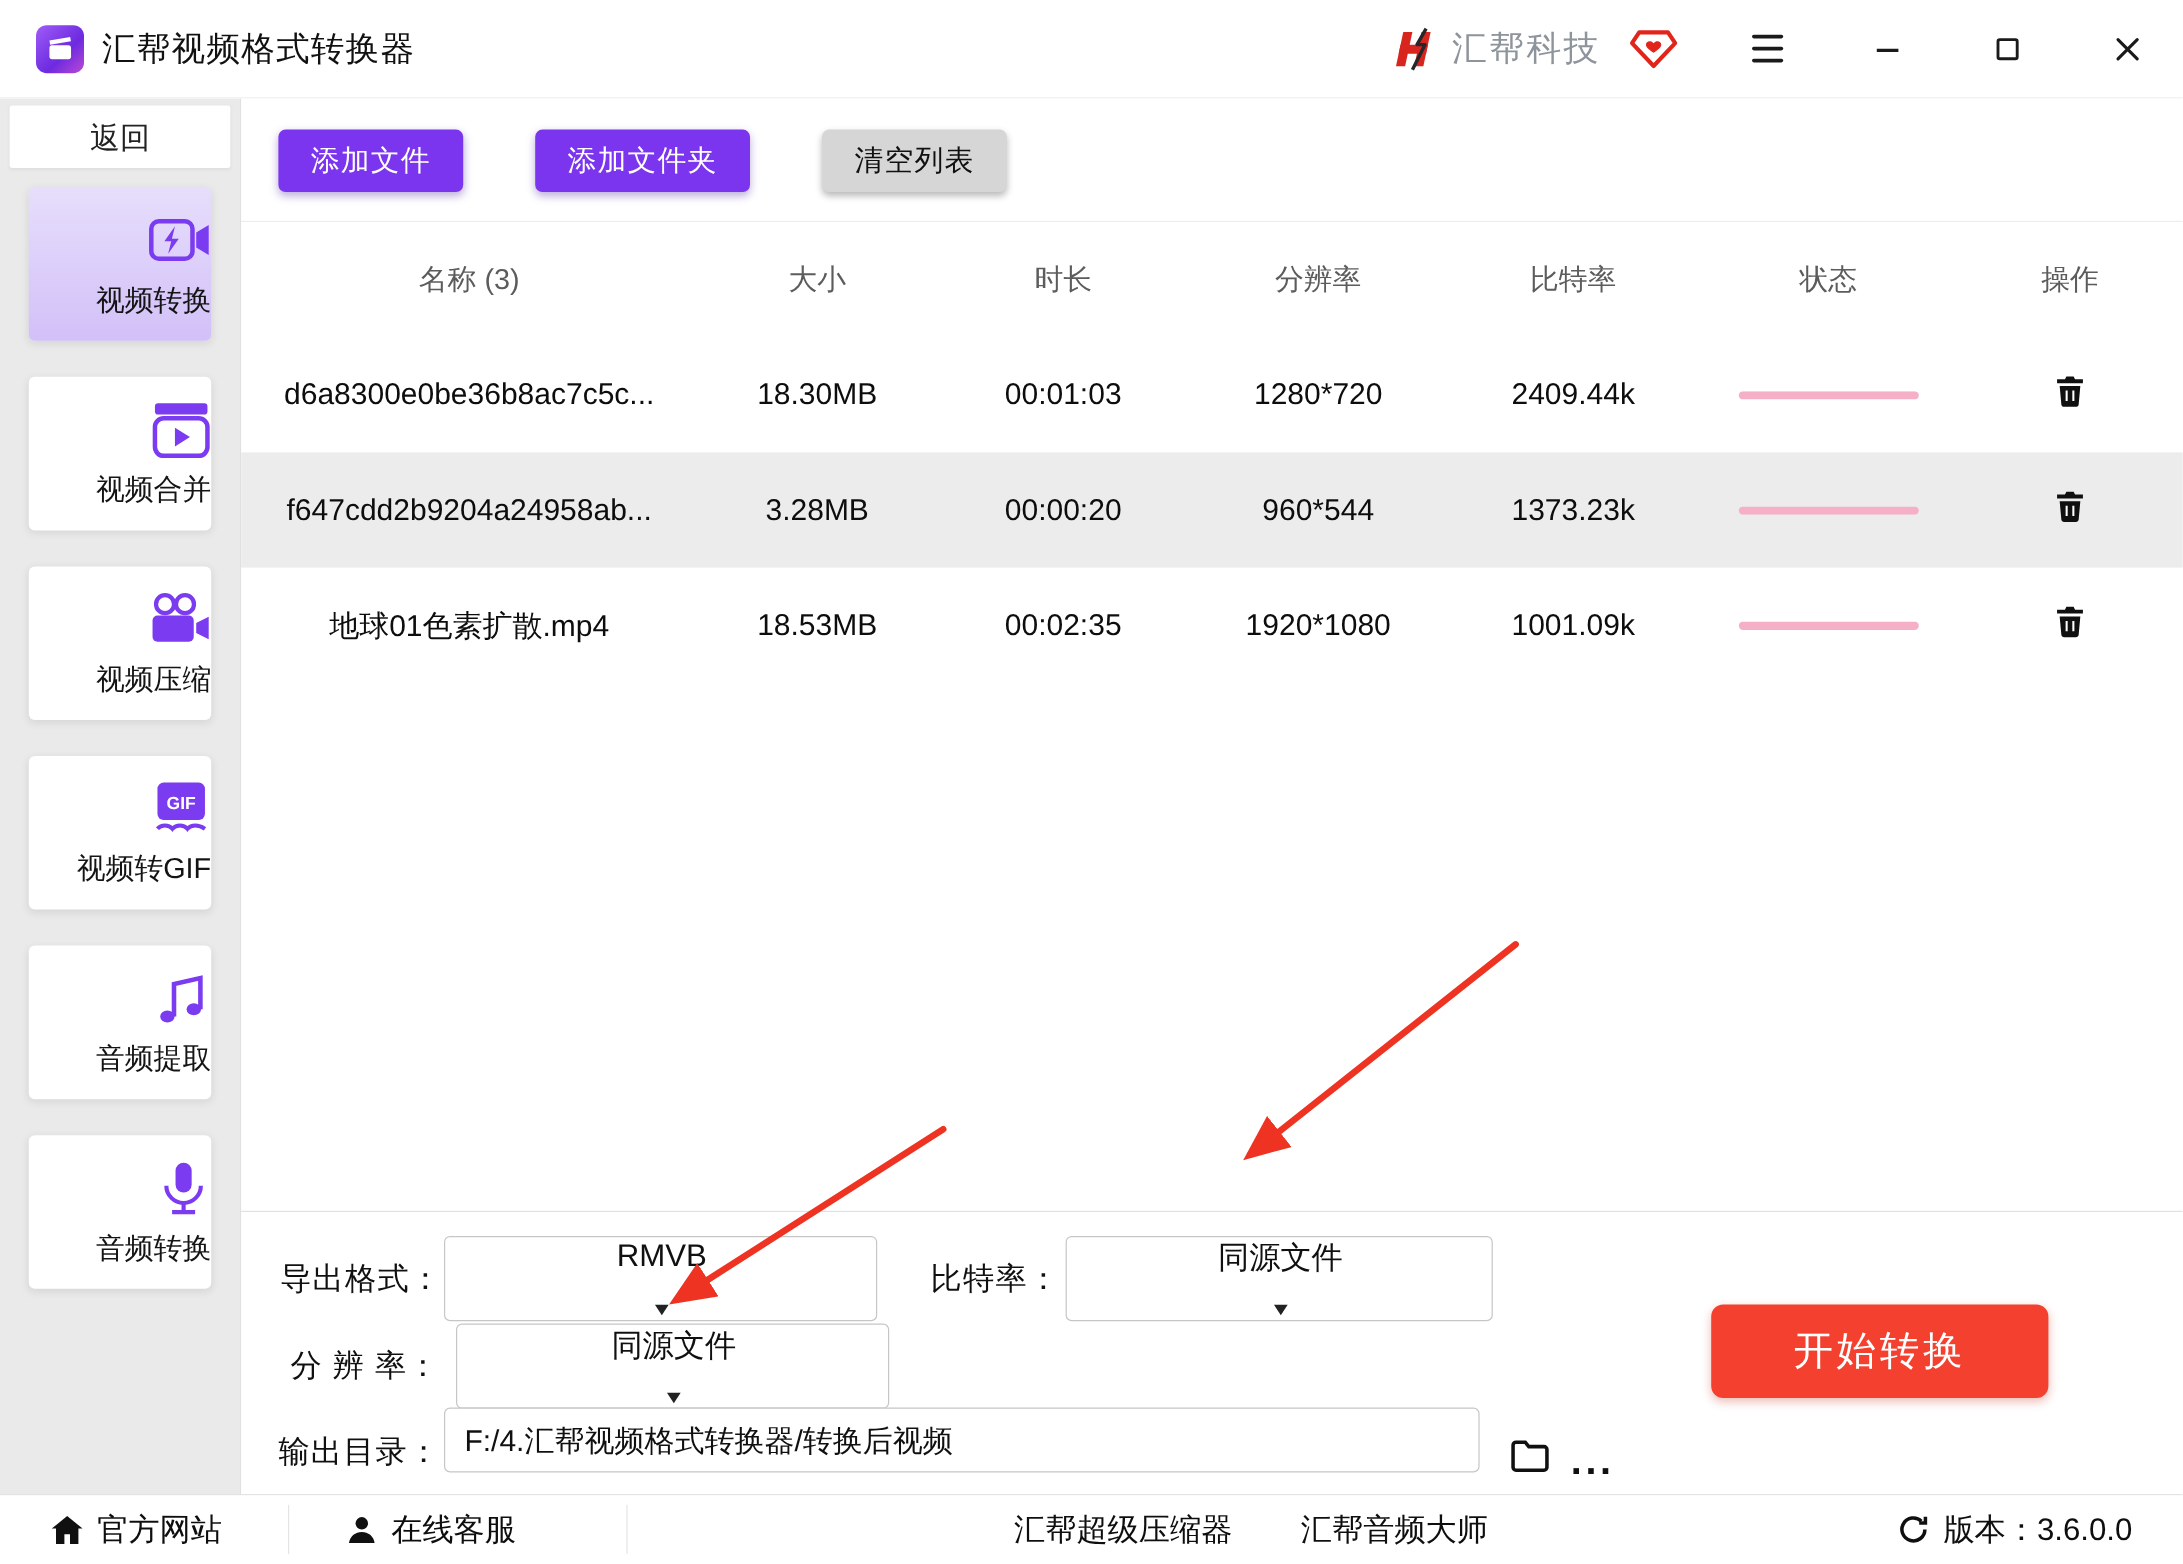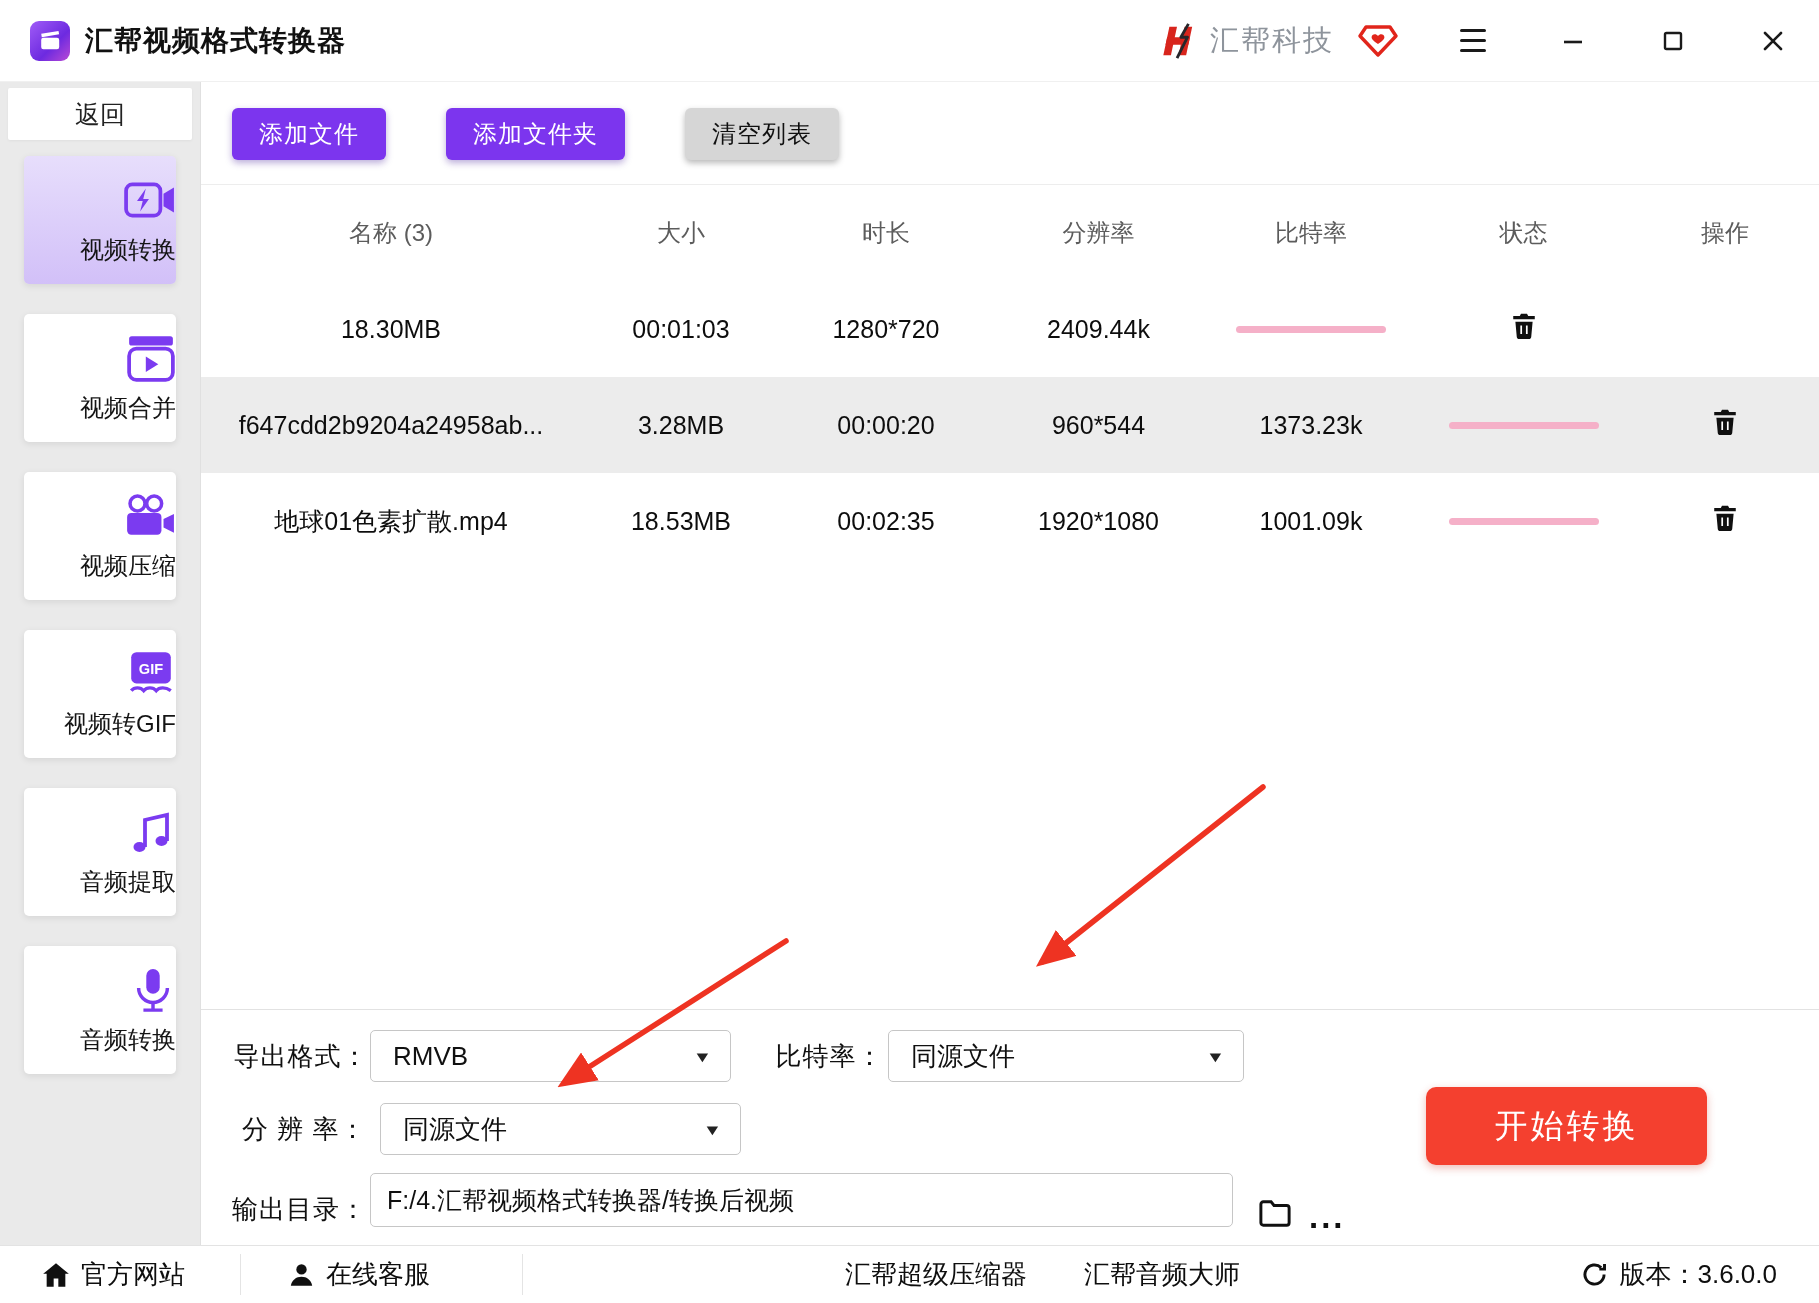--- a/index.html
+++ b/index.html
@@ -12,21 +12,21 @@
   .titlebar{
     height:82px; display:flex; align-items:center; justify-content:space-between;
     padding:0 29px 0 30px; background:#fff; border-bottom:1px solid #f0f0f0; position:relative; z-index:5;
   }
   .tb-left{display:flex; align-items:center;}
   .app-icon{
     width:40px; height:40px; border-radius:9px;
     background:linear-gradient(135deg,#a05cf7 0%,#6d2ae0 60%,#e05ad0 120%);
     display:grid; place-items:center; flex:0 0 auto;
   }
-  .app-title{font-size:28px; font-weight:700; margin-left:15px; letter-spacing:1px;}
+  .app-title{font-size:28px; font-weight:400; margin-left:15px; letter-spacing:1px;}
   .tb-right{display:flex; align-items:center;}
   .brand-icon{width:44px; height:40px; display:grid; place-items:center;}
   .brand-text{font-size:29px; color:#8e949c; font-weight:500; margin-left:10px; letter-spacing:2px;}
   .vip-icon{margin-left:24px; display:grid; place-items:center;}
   .win-btn{background:none;border:none;cursor:pointer;display:grid;place-items:center;width:34px;height:34px;}
   .menu-btn{margin-left:58px;}
   .min-btn{margin-left:66px;}
   .max-btn{margin-left:66px;}
   .close-btn{margin-left:66px;}
   .menu-bars{display:flex;flex-direction:column;gap:7px;width:26px;}
@@ -72,23 +72,23 @@
   .trash-btn{background:none; border:none; cursor:pointer; display:inline-grid; place-items:center;}
   .spacer{flex:1;}
   
   .settings{position:relative; height:236px; border-top:1px solid #e2e2e2;}
   .set-label{font-size:26px; color:#101010; letter-spacing:1px;}
   .lbl-w{width:138px; flex:0 0 auto;}
   .row-export{position:absolute; left:31px; top:20px; display:flex; align-items:center;text-align:center;}
   .row-resolution{position:absolute; left:41px; top:93px; display:flex; align-items:center;}
   .row-output{position:absolute; left:31px; top:163px; display:flex; align-items:flex-end;}
   .select{
-    height:52px; border:1px solid #c6c6c6; border-radius:5px; background:#fff;
+    height:71px; border:1px solid #c6c6c6; border-radius:5px; background:#fff;
     display:flex; align-items:center; justify-content:space-between;
-    padding:0 20px 0 22px; cursor:pointer;
+    padding:0 20px 0 22px; cursor:pointer;flex-direction:column;
   }
   .select-value{font-size:26px; color:#101010;}
   .chevron{font-size:15px; color:#222; transform:scaleX(1.3);}
   .sel-format{width:361px;}
   .lbl-bitrate{margin-left:40px; width:117px;}
   .sel-bitrate{width:356px;}
   .sel-resolution{width:361px;}
   .output-input{
     width:863px; height:54px; border:1px solid #c6c6c6; border-radius:5px;
     font-size:25px; padding:0 16px; color:#101010; font-family:inherit; background:#fff;
@@ -260,20 +260,21 @@
         <div class="cell">名称 (3)</div>
         <div class="cell">大小</div>
         <div class="cell">时长</div>
         <div class="cell">分辨率</div>
         <div class="cell">比特率</div>
         <div class="cell">状态</div>
         <div class="cell">操作</div>
       </div>
 
       <div class="t-row">
+        <div class="cell">d6a8300e0be36b8ac7c5c...</div>
         <div class="cell">18.30MB</div>
         <div class="cell">00:01:03</div>
         <div class="cell">1280*720</div>
         <div class="cell">2409.44k</div>
         <div class="cell">
             <div class="progress"></div>
           </div>
         <div class="cell">
           <button class="trash-btn">
             <svg viewBox="0 0 24 26" width="26" height="28">

